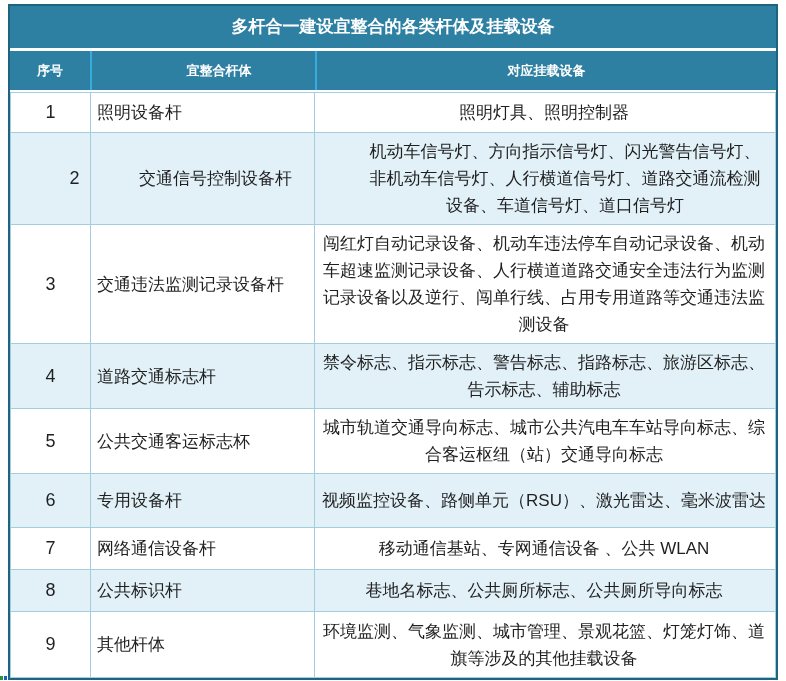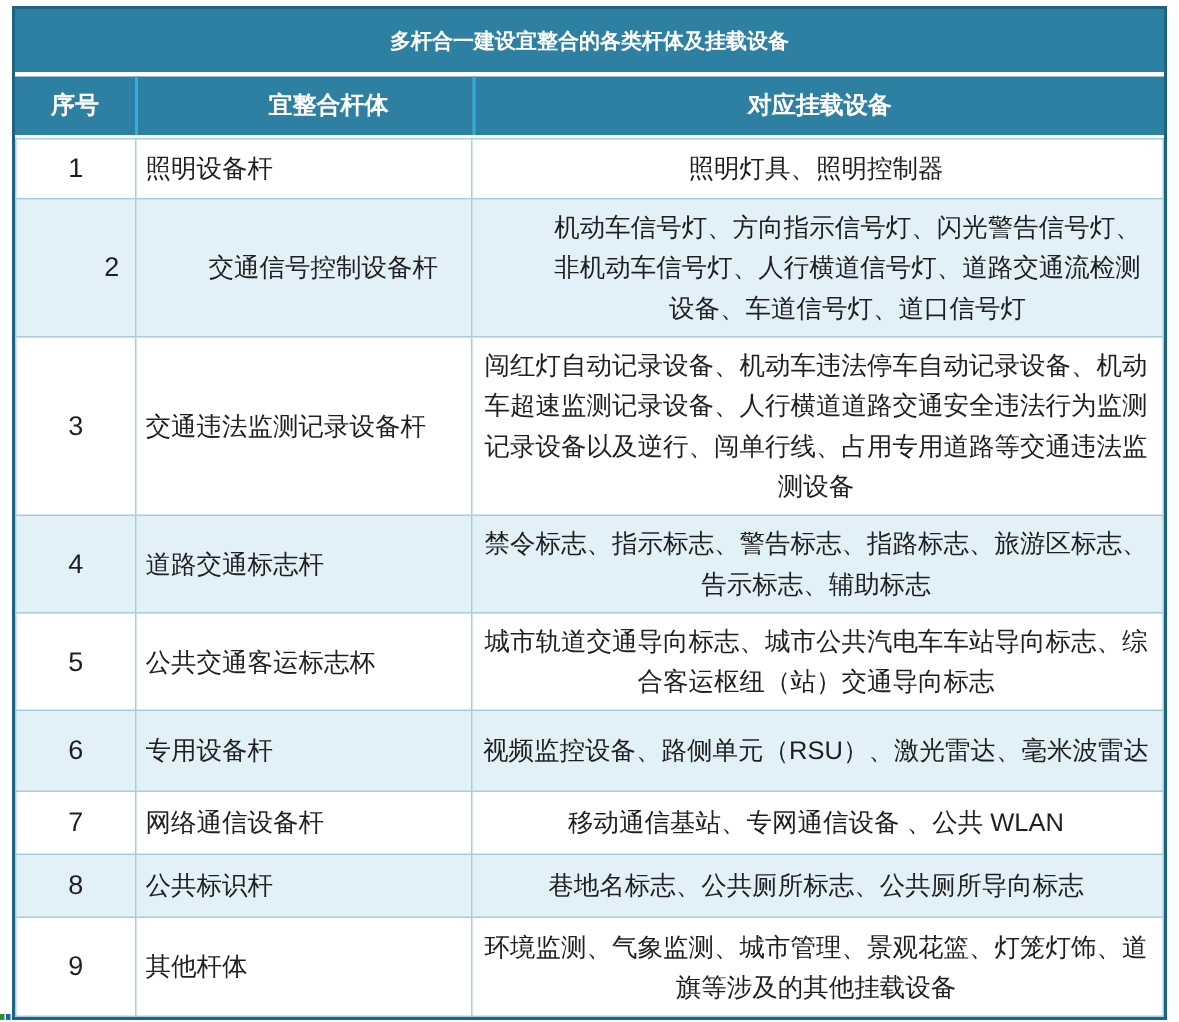--- a/index.html
+++ b/index.html
@@ -17,28 +17,28 @@
   .page{position:relative;width:786px;height:681px;background:#ffffff;}
   .table-wrap{
     position:absolute;left:8px;top:4px;width:770px;
     border:2px solid var(--outer-border);
     background:#ffffff;
   }
   .title-row{
     height:42px;line-height:42px;
     background:var(--header-bg);
     color:var(--header-text);
-    font-size:14px;font-weight:bold;text-align:center;
+    font-size:17px;font-weight:bold;text-align:center;
     margin-bottom:3px;
   }
   .header-row{
     display:flex;height:39px;
     background:var(--header-bg);
     color:var(--header-text);
-    font-size:16px;font-weight:bold;
+    font-size:13px;font-weight:bold;
     margin-bottom:2px;
   }
   .hc{display:flex;align-items:center;justify-content:center;}
   .hc1{width:80px;}
   .hc2{width:225px;border-left:2px solid var(--header-divider);padding-left:31px;}
   .hc3{flex:1;border-left:2px solid var(--header-divider);}
   table.body{
     width:100%;border-collapse:collapse;table-layout:fixed;
     font-size:17px;color:var(--body-text);
   }

